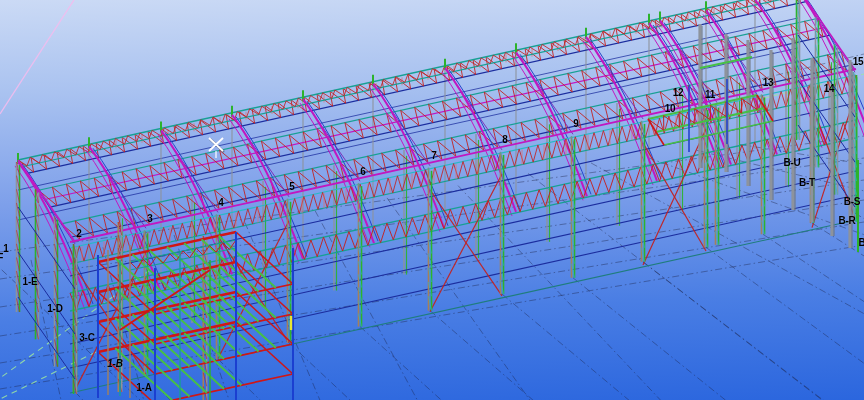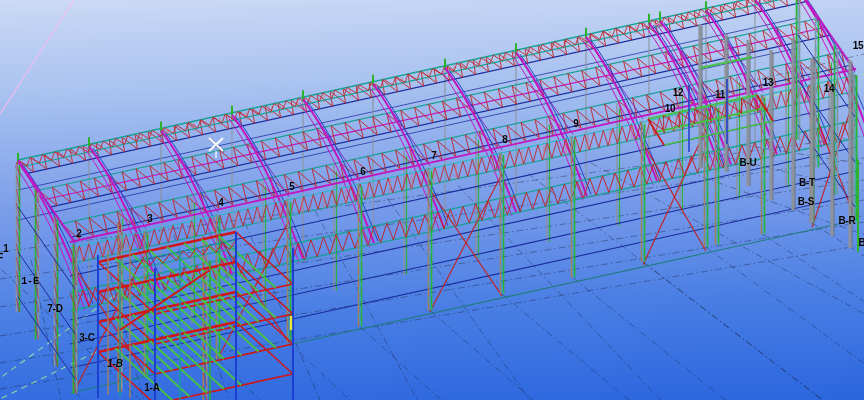--- a/index.html
+++ b/index.html
@@ -692,30 +692,30 @@
       <div class="glabel" style="left: 6px; top: 248px;">1</div>
       <div class="glabel" style="left: 79px; top: 233px;">2</div>
       <div class="glabel" style="left: 150px; top: 218px;">3</div>
       <div class="glabel" style="left: 221px; top: 202px;">4</div>
       <div class="glabel" style="left: 292px; top: 186px;">5</div>
       <div class="glabel" style="left: 363px; top: 171px;">6</div>
       <div class="glabel" style="left: 434px; top: 155px;">7</div>
       <div class="glabel" style="left: 505px; top: 139px;">8</div>
       <div class="glabel" style="left: 576px; top: 123px;">9</div>
       <div class="glabel" style="left: 646px; top: 108px; margin-left: 24px;">10</div>
-      <div class="glabel" style="left: 710px; top: 94px; padding-left: 20px;">11</div>
+      <div class="glabel" style="left: 710px; top: 94px;">11</div>
       <div class="glabel" style="left: 678px; top: 92px; text-align: center;">12</div>
       <div class="glabel" style="left: 768px; top: 82px; text-align: center;">13</div>
       <div class="glabel" style="left: 816px; top: 88px; padding-left: 26px;">14</div>
-      <div class="glabel" style="left: 858px; top: 45px;">15</div>
+      <div class="glabel" style="left: 858px; top: 61px;">15</div>
       <div class="glabel" style="left: -4px; top: 257px;">1-F</div>
-      <div class="glabel" style="left: 30px; top: 281px; font-family: Liberation Mono, monospace;">1-E</div>
-      <div class="glabel" style="left: 55px; top: 308px;">7-D</div>
+      <div class="glabel" style="left: 30px; top: 281px;">1-E</div>
+      <div class="glabel" style="left: 55px; top: 308px;">1-D</div>
       <div class="glabel" style="left: 87px; top: 337px;">3-C</div>
       <div class="glabel" style="left: 115px; top: 363px; font-style: italic;">1-B</div>
-      <div class="glabel" style="left: 152px; top: 387px;">1-A</div>
-      <div class="glabel" style="left: 748px; top: 162px; text-align: right;">B-U</div>
+      <div class="glabel" style="left: 144px; top: 387px;">1-A</div>
+      <div class="glabel" style="left: 792px; top: 162px; text-align: right;">B-U</div>
       <div class="glabel" style="left: 807px; top: 182px;">B-T</div>
-      <div class="glabel" style="left: 806px; top: 201px;">B-S</div>
+      <div class="glabel" style="left: 852px; top: 201px;">B-S</div>
       <div class="glabel" style="left: 847px; top: 220px;">B-R</div>
       <div class="glabel" style="left: 862px; top: 242px;">B</div>
     </div>
 </div>
 
 </body></html>

